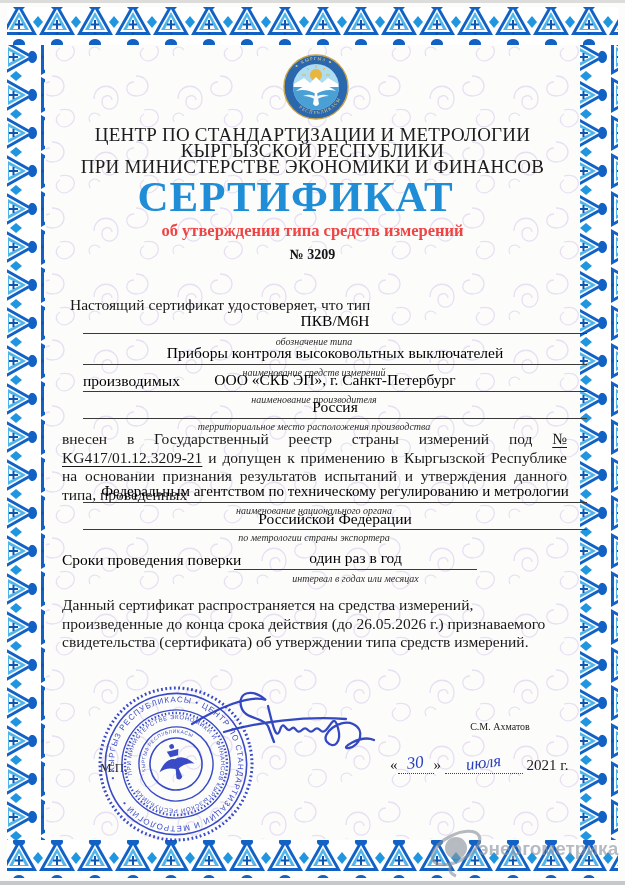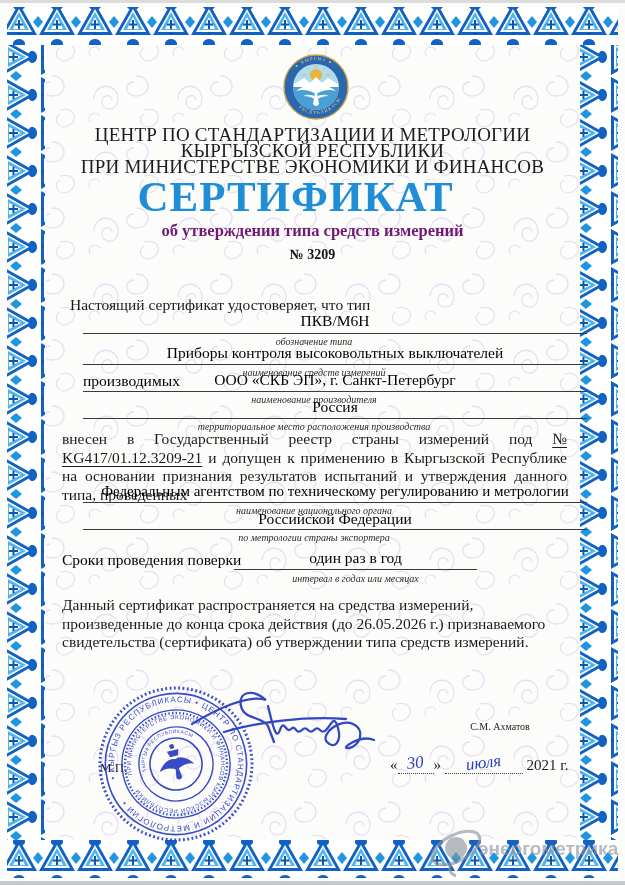--- a/index.html
+++ b/index.html
@@ -7,21 +7,21 @@
   body { font-family:"Liberation Serif", serif; background:#e9e9e9; }
   .page { position:relative; width:625px; height:885px; background:#fcfcfb; overflow:hidden; }
   .scan-top { position:absolute; top:0; left:0; width:100%; height:3px; background:#dcdcda; }
   .scan-bottom { position:absolute; bottom:0; left:0; width:100%; height:4px; background:#c6c9cc; }
   .frame-svg, .bg-svg { position:absolute; top:0; left:0; }
   .header-block { position:absolute; top:127px; left:45px; width:535px; text-align:center;
                   font-weight:normal; font-size:19px; line-height:16px; color:#1c1c1c; letter-spacing:.2px; }
   .title { position:absolute; top:172px; left:28px; width:535px; text-align:center;
            font-size:43px; font-weight:bold; color:#1f8ed6; letter-spacing:1px; }
   .subtitle { position:absolute; top:221px; left:45px; width:535px; text-align:center;
-              font-weight:bold; font-size:16.5px; color:#701a75; }
+              font-weight:bold; font-size:16.5px; color:#ef4444; }
   .cert-no { position:absolute; top:247px; left:45px; width:535px; text-align:center;
              font-weight:bold; font-size:14px; color:#151515; }
 
   .content { position:absolute; left:62px; width:504px; color:#1a1a1a; }
   .intro { top:296px; font-size:15.5px; padding-left:8px; }
 
   .fld { position:absolute; left:62px; width:504px; border-bottom:1.2px solid #3a3a3a;
          font-size:15.5px; text-align:center;margin-left:21px; }
   .fld .label { position:absolute; left:0; bottom:1px; }
   .cap { position:absolute; left:62px; width:504px; text-align:center;

